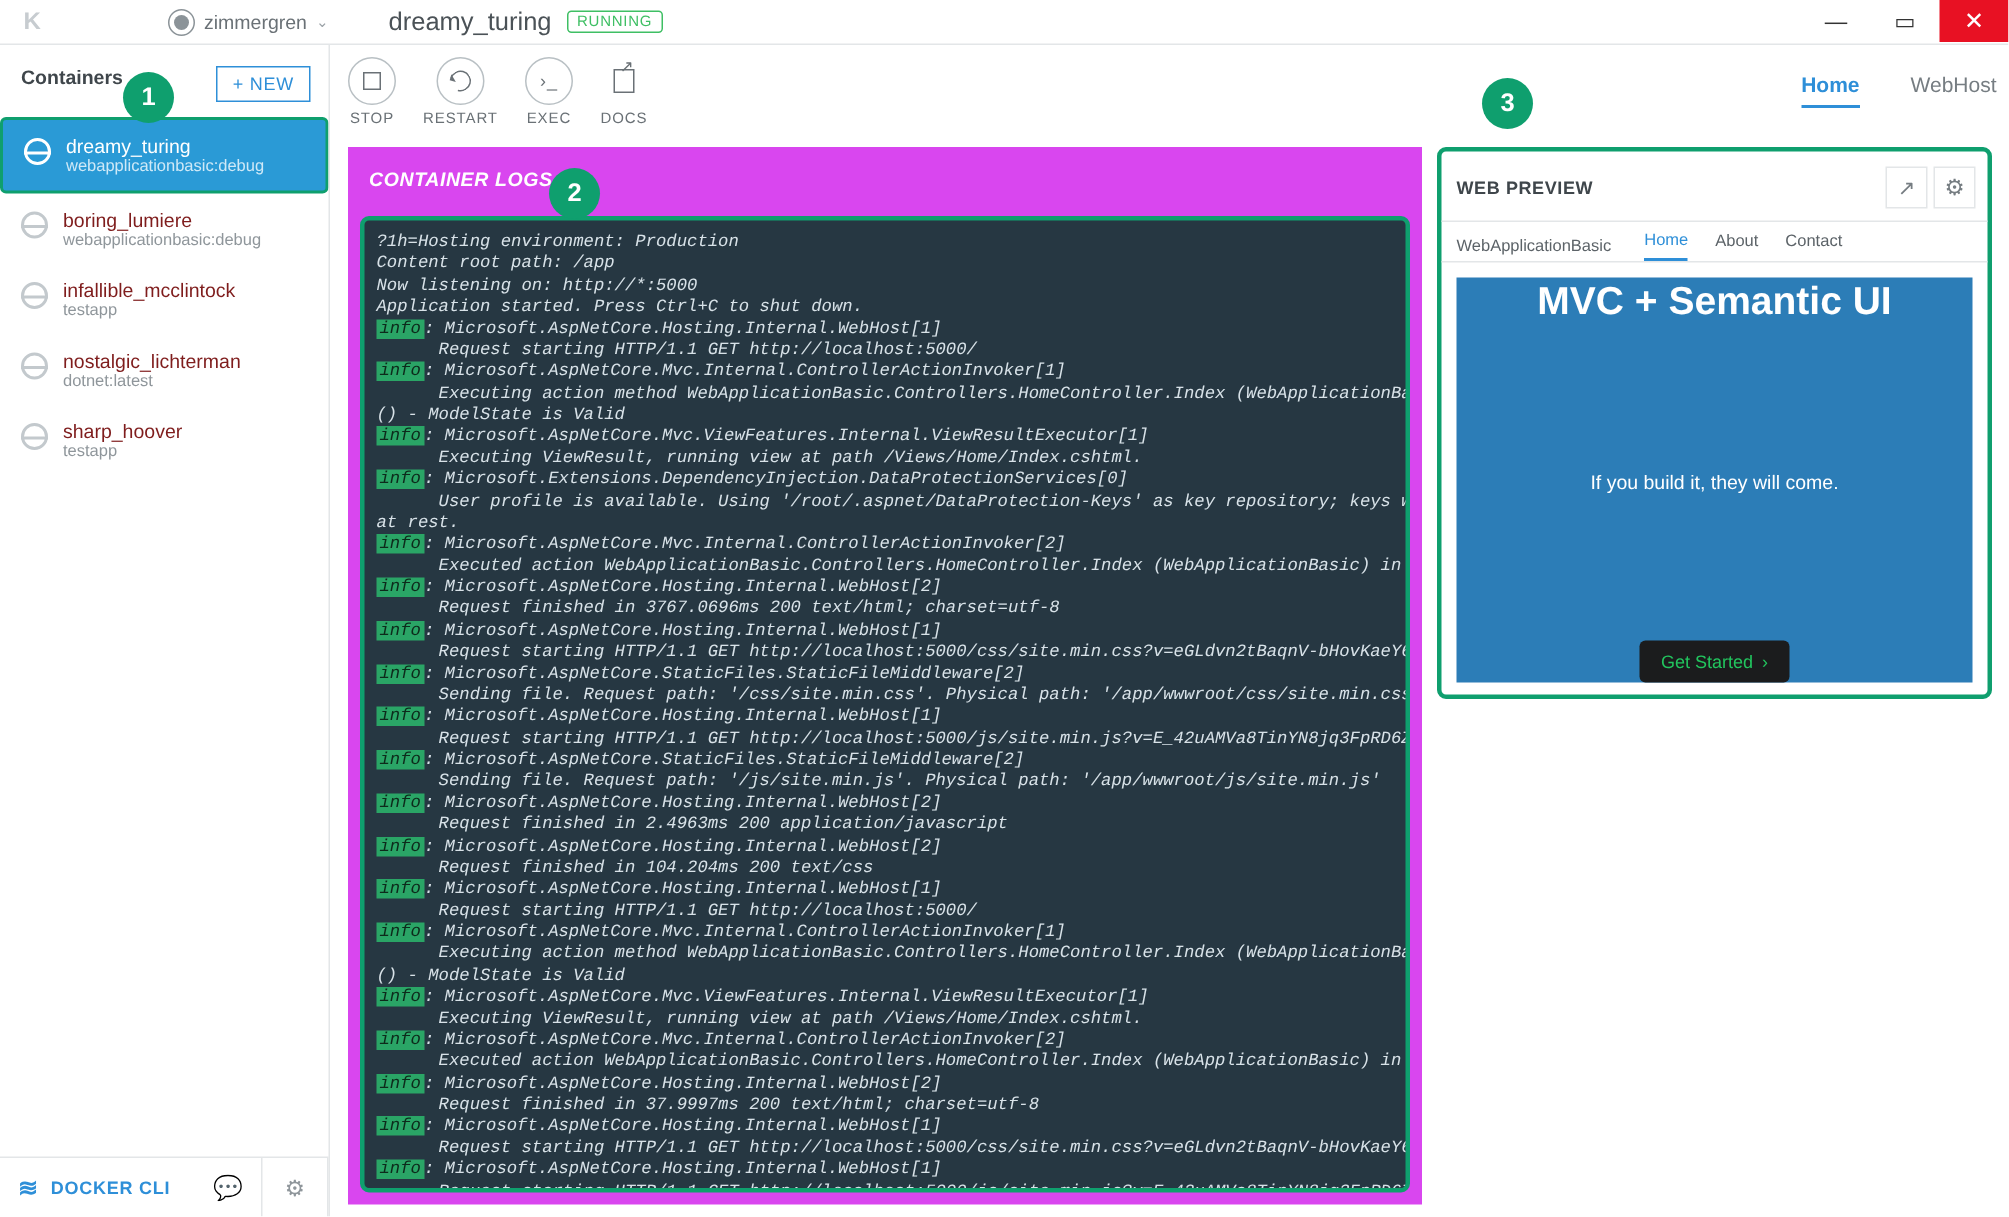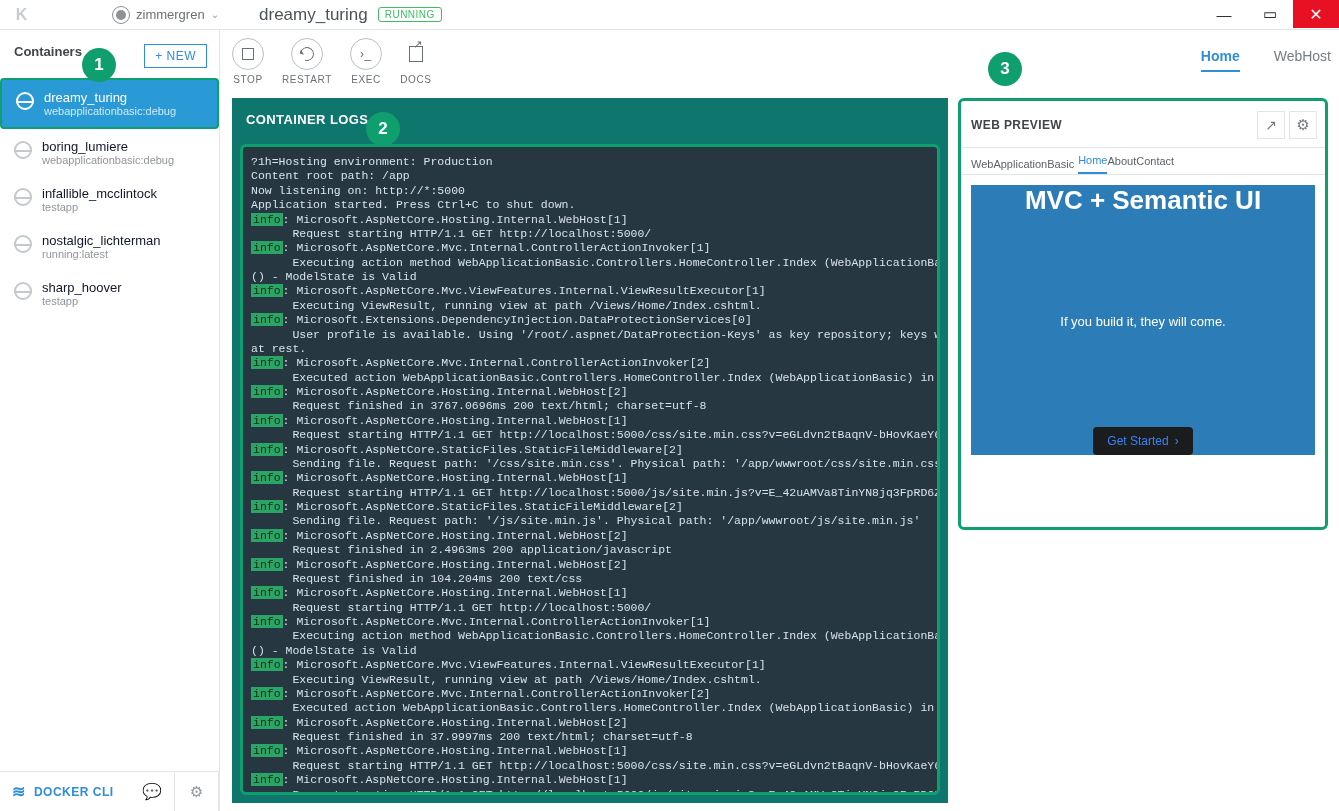--- a/index.html
+++ b/index.html
@@ -92,21 +92,21 @@
     width: 18px; height: 18px; border-radius: 50%;
     border: 2px solid #c3c9cd; position:relative; top:2px; flex:0 0 auto;
   }
   .c-item .state::after{
     content:""; position:absolute; left:-2px; right:-2px; top:7px; height:2px;
     background:#c3c9cd;
   }
   .c-item.active { background:#2a9ad6; color:#fff; border:2px solid #0f9f6e; border-radius:4px; }
   .c-item.active .state { border-color:#fff; }
   .c-item.active .state::after{ background:#fff; }
-  .c-item .name { font-size: 13px; color:#0f172a; }
+  .c-item .name { font-size: 13px; color:#7f1d1d; }
   .c-item .sub  { font-size: 11px; color:#8f969b; }
   .c-item.active .name { color:#fff; }
   .c-item.active .sub  { color:#cfe9f7; }
 
   .side-footer {
     height: 40px; border-top:1px solid #e3e6e8;
     display:flex; align-items:center;
   }
   .side-footer .sect {
     flex: none; width:44px; height:100%; display:flex;align-items:center;justify-content:center;
@@ -128,69 +128,70 @@
   }
   .tool .circ {
     width:32px;height:32px;border:1px solid #b9c0c4;border-radius:50%;
     display:flex;align-items:center;justify-content:center;color:#6a7176;
   }
   .tool.plain .circ { border:none; }
 
   
   .logs-wrap {
     position:absolute; left:232px; top: 98px; width: 716px; bottom: 8px;
-    background:#0f766e;
+    background:#d946ef;
+    font-style:italic;
   }
   .logs-head {
     color:#fff; font-weight:700; font-size:13px; padding:14px 14px 10px;
     letter-spacing:.4px;
   }
   .logs-body {
     position:absolute; left:8px; right:8px; top:46px; bottom:8px;
     border:3px solid #0f9f6e; border-radius:6px;
     background:#263742; color:#d8e2e8;
     font-family: Consolas, "Courier New", monospace;
     font-size: 11.5px; line-height: 1.25;
     padding: 8px 8px 8px 8px;
     overflow:hidden;
     white-space: pre;
   }
   .tag-info { background:#2aa566; color:#0d2a1b; padding:0 2px; }
 
   
   .preview {
-    position:absolute; left: 958px; top: 98px; width: 370px; height: 432px;
+    position:absolute; left: 958px; top: 98px; width: 370px; height: 368px;
     border:3px solid #0f9f6e; border-radius:6px; background:#fff;
   }
   .prev-head {
     display:flex; align-items:center; justify-content:space-between;
     padding: 10px 8px 8px 10px; border-bottom:1px solid #e3e6e8;
   }
   .prev-head h4 { font-size:12px; font-weight:700; color:#3f464b; letter-spacing:.4px;}
   .prev-tools { display:flex; gap:4px; }
   .prev-tools .sq {
     width:28px;height:28px;border:1px solid #e3e6e8;display:flex;align-items:center;justify-content:center;
     color:#767d82; cursor:pointer;
   }
   .prev-tabs {
-    display:flex; align-items:center; padding:6px 10px 0; font-size:11px;
+    display:flex; align-items:center; gap:18px; padding:6px 10px 0; font-size:11px;
     border-bottom:1px solid #e3e6e8; color:#5c6368;
   }
   .prev-tabs .brandlabel { font-weight:400; color:#5c6368; margin-right:4px;}
   .prev-tabs .pt { padding-bottom:6px; cursor:pointer; }
   .prev-tabs .pt.active { color:#2e8fd8; border-bottom:2px solid #2e8fd8; }
   .hero {
     margin:10px; background:#2c7db7; color:#fff;
     height: 270px; display:flex; flex-direction:column; align-items:center; justify-content:space-between;
     gap:14px;
   }
   .hero h1 { font-size:26px; font-weight:600; }
   .hero p  { font-size:13px; }
   .hero .cta {
-    background:#1b1c1d; color:#3b82f6; padding:7px 14px; border-radius:4px;
+    background:#1b1c1d; color:#22c55e; padding:7px 14px; border-radius:4px;
     font-size:12px; display:inline-flex; align-items:center; gap:6px; cursor:pointer;
   }
 
   
   .callout {
     position:absolute; width:34px;height:34px;border-radius:50%;
     background:#0f9f6e;color:#fff;display:flex;align-items:center;justify-content:center;
     font-weight:700;font-size:17px; z-index:60;
   }
 
@@ -259,21 +260,21 @@
       <span class="state"></span>
       <div>
         <div class="name">infallible_mcclintock</div>
         <div class="sub">testapp</div>
       </div>
     </div>
     <div class="c-item">
       <span class="state"></span>
       <div>
         <div class="name">nostalgic_lichterman</div>
-        <div class="sub">running:latest</div>
+        <div class="sub">dotnet:latest</div>
       </div>
     </div>
     <div class="c-item">
       <span class="state"></span>
       <div>
         <div class="name">sharp_hoover</div>
         <div class="sub">testapp</div>
       </div>
     </div>
   </div>

